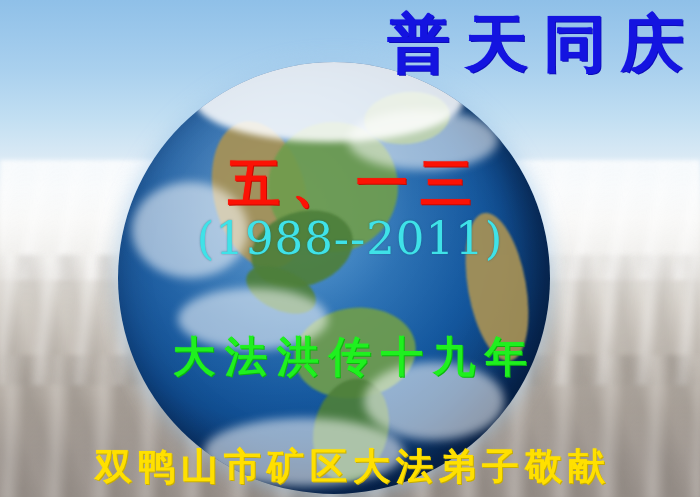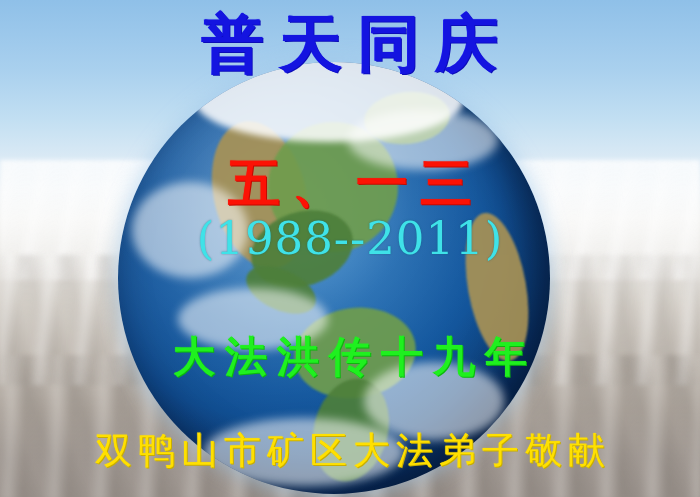--- a/index.html
+++ b/index.html
@@ -136,20 +136,21 @@
     top: 13px;
     font-size: 62px;
     font-weight: bold;
     letter-spacing: 16px;
     text-indent: 16px;
     color: #1414e0;
     text-shadow:
       0 0 1px #1414e0,
       1px 1px 0 #0c0cb4,
       -1px 0 0 #1a1af0;
+    text-align: right;
   }
 
   #date-line {
     top: 157px;
     font-size: 52px;
     font-weight: bold;
     letter-spacing: 12px;
     text-indent: 12px;
     color: #fc1205;
     text-shadow: 1px 1px 0 #c40a02, 0 0 1px #fc1205;
@@ -168,23 +169,23 @@
     top: 336px;
     font-size: 42px;
     font-weight: bold;
     letter-spacing: 10px;
     text-indent: 10px;
     color: #1ff01f;
     text-shadow: 1px 1px 0 #0bb80b, 0 0 1px #1ff01f;
   }
 
   #credit-line {
-    top: 432px;
+    top: 448px;
     font-size: 37px;
-    font-weight: normal;
+    font-weight: bold;
     letter-spacing: 6px;
     text-indent: 6px;
     color: #ffe000;
     text-shadow: 1px 1px 0 #c9ae00, 0 0 1px #ffe000;
   }
 </style>
 </head>
 <body>
 
 <div id="poster">

